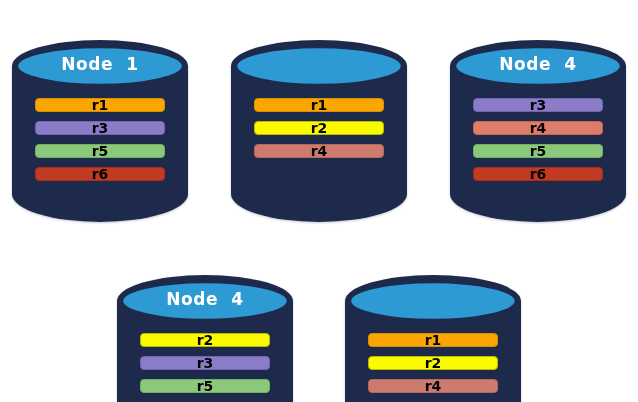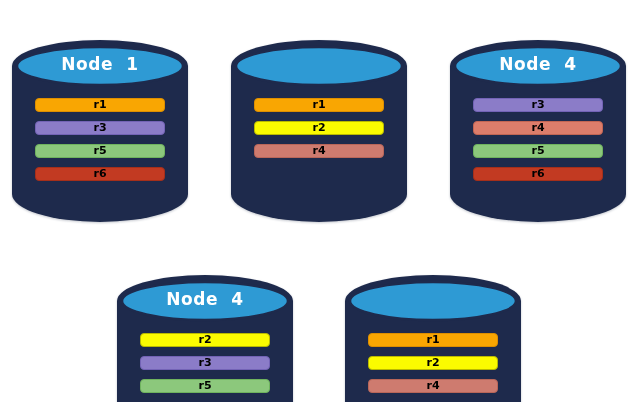--- a/index.html
+++ b/index.html
@@ -56,21 +56,21 @@
     width: 130px;
   }
   .bar {
     box-sizing: border-box;
     width: 130px;
     height: 14px;
     margin-bottom: 9px;
     border: 1px solid transparent;
     border-radius: 4px;
     text-align: center;
-    font-size: 11px;
+    font-size: 14px;
     line-height: 12px;
     font-weight: bold;
     color: #000000;
   }
 </style>
 </head>
 <body style="background: rgb(255, 255, 255);">
 
 <div class="canvas">
   <div class="row row-top" id="row-1">

